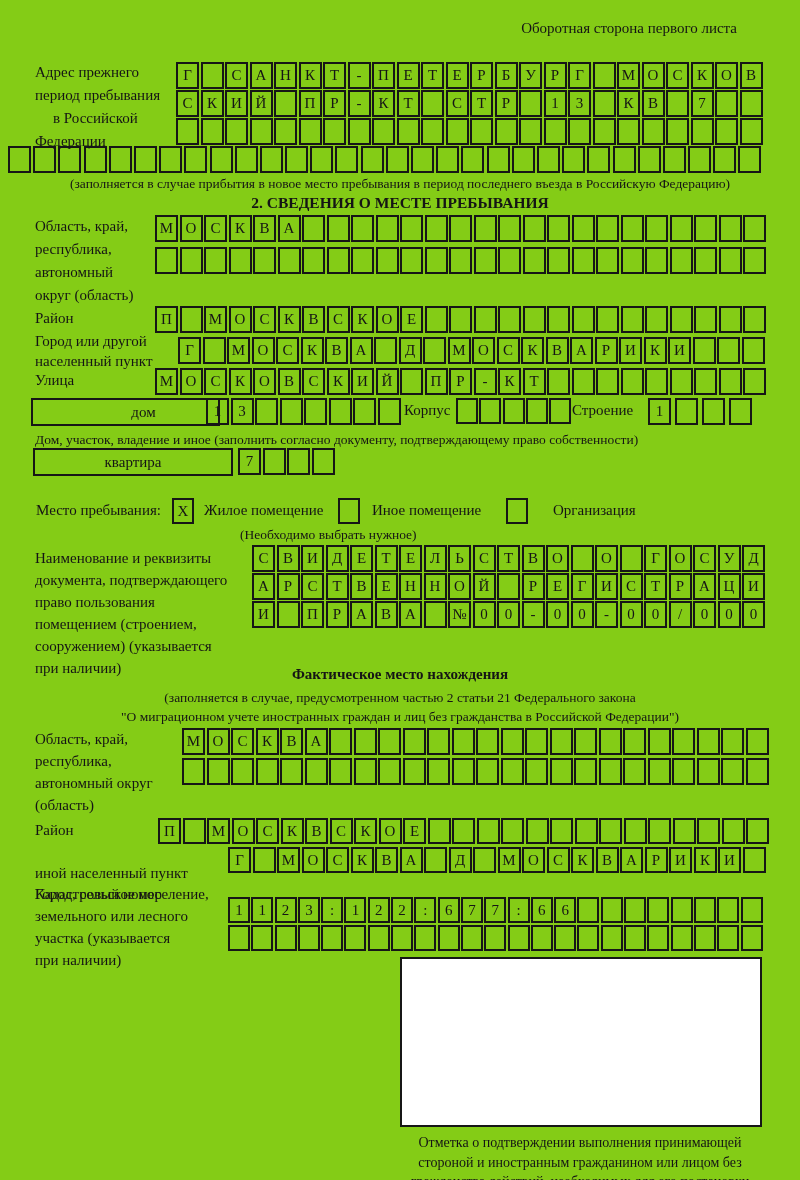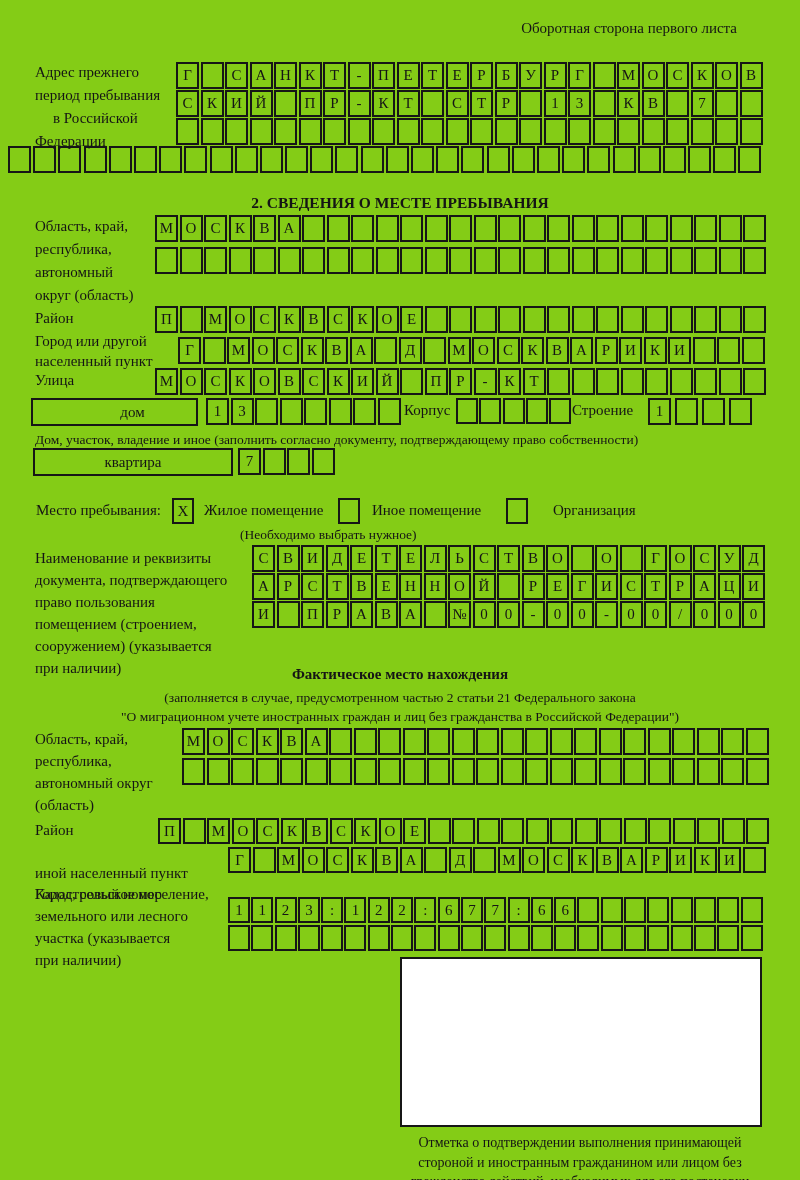--- a/index.html
+++ b/index.html
@@ -139,20 +139,21 @@
       <span class="cbox"></span>
       <span class="cbox"></span>
       <span class="cbox"></span>
       <span class="cbox"></span>
       <span class="cbox"></span>
       <span class="cbox"></span>
       <span class="cbox"></span>
       <span class="cbox"></span>
     </div>
 
+  <div class="note center" style="top:176px;">(заполняется в случае прибытия в новое место пребывания в период последнего въезда в Российскую Федерацию)</div>
 
   <div class="title" style="top:194px;">2. СВЕДЕНИЯ О МЕСТЕ ПРЕБЫВАНИЯ</div>
 
   <div class="lbl" style="left:35px;top:218px;">Область, край,</div>
   <div class="lbl" style="left:35px;top:241px;">республика,</div>
   <div class="lbl" style="left:35px;top:264px;">автономный</div>
   <div class="lbl" style="left:35px;top:287px;">округ (область)</div>
   <div class="crow" style="left:155px;top:215px;">
       <span class="cbox">М</span>
       <span class="cbox">О</span>
@@ -288,21 +289,21 @@
       <span class="cbox"></span>
       <span class="cbox"></span>
       <span class="cbox"></span>
       <span class="cbox"></span>
       <span class="cbox"></span>
       <span class="cbox"></span>
       <span class="cbox"></span>
       <span class="cbox"></span>
     </div>
 
-  <div class="widebox" style="left:31px;top:398px;width:167px;padding-left:36px;">дом</div>
+  <div class="widebox" style="left:31px;top:398px;width:189px;padding-left:36px;">дом</div>
   <div class="crow" style="left:206px;top:398px;">
       <span class="cbox">1</span>
       <span class="cbox">3</span>
       <span class="cbox"></span>
       <span class="cbox"></span>
       <span class="cbox"></span>
       <span class="cbox"></span>
       <span class="cbox"></span>
       <span class="cbox"></span>
     </div>

